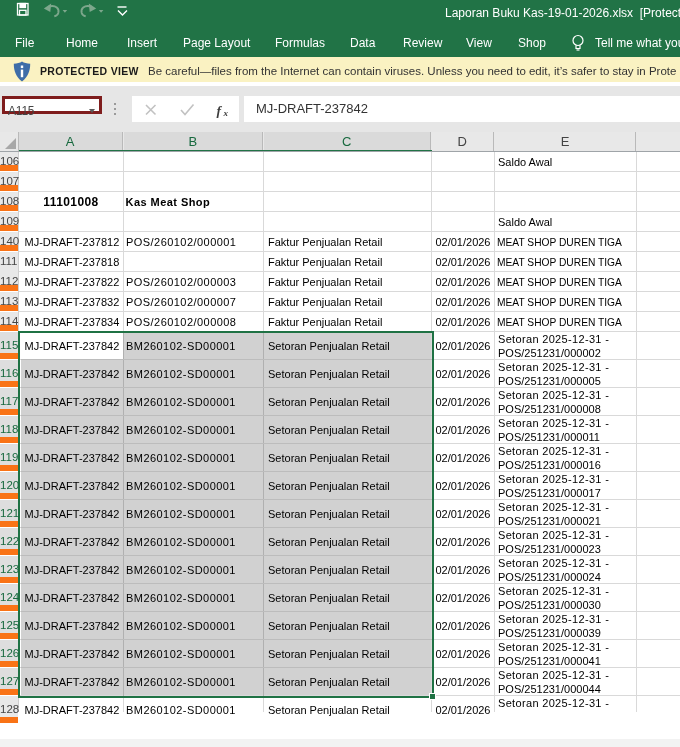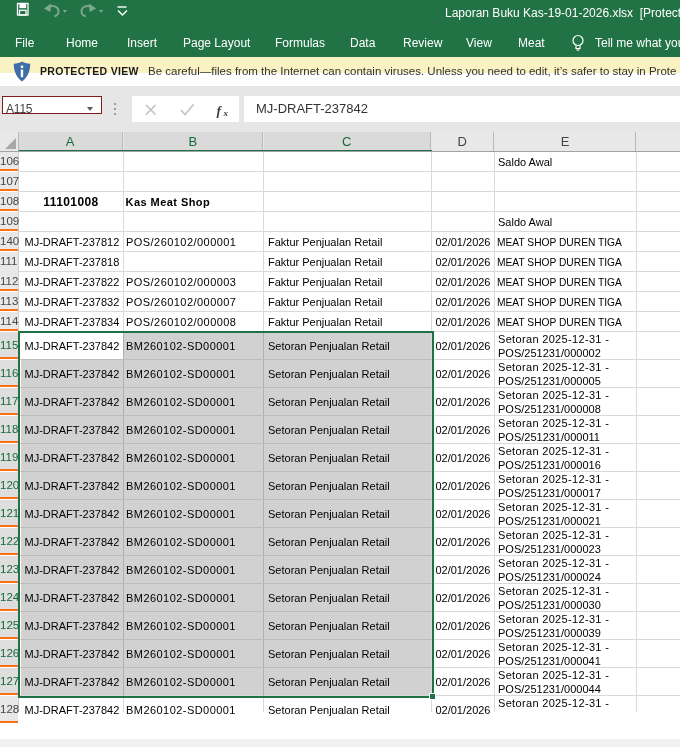--- a/index.html
+++ b/index.html
@@ -1,39 +1,39 @@
 <!DOCTYPE html>
 <html><head><meta charset="utf-8"><title>Laporan Buku Kas</title><style>
 * { margin:0; padding:0; box-sizing:border-box; }
 html,body { width:680px; height:747px; overflow:hidden; font-family:"Liberation Sans",sans-serif; background:#fff; }
 #app { position:relative; width:680px; height:747px; background:#fff; }
 #app > div, #app > span { position:absolute; }
 .titlebar { left:0; top:0; width:680px; height:28px; background:#217346; }
 .title { position:absolute; top:0; left:445px; height:28px; line-height:27px; color:#fff; font-size:12px; white-space:nowrap; }
 .tabsrow { left:0; top:28px; width:680px; height:29px; background:#217346; }
 .rtab { position:absolute; top:1px; height:29px; line-height:29px; color:#fff; font-size:12px; white-space:nowrap; }
-.msgbar { left:0; top:57px; width:680px; height:16px; background:#faf2c2; }
+.msgbar { left:0; top:57px; width:680px; height:25px; background:#faf2c2; }
 .msgbar .pv { position:absolute; left:40px; top:0; height:28.5px; line-height:28.5px; font-size:10.5px; font-weight:bold; color:#1a1a1a; letter-spacing:0.3px; }
 .msgbar .bd { position:absolute; left:148px; top:0; height:28.5px; line-height:28.5px; font-size:11.5px; color:#333; white-space:nowrap; }
 .fstrip { left:0; top:85.5px; width:680px; height:46px; background:#e6e6e6; }
-.namebox { position:absolute; left:1.5px; top:10.5px; width:100px; height:18px; background:#fff; border:1px solid #7f1d1d; }
+.namebox { position:absolute; left:1.5px; top:10.5px; width:100px; height:18px; background:#fff; border:3px solid #7f1d1d; }
 .namebox span { position:absolute; left:3.5px; top:0; line-height:24px; font-size:12px; letter-spacing:-0.2px; color:#444; }
 .nbarrow { position:absolute; left:84px; top:10px; width:0; height:0; border-left:3.8px solid transparent; border-right:3.8px solid transparent; border-top:4.5px solid #5a5a5a; }
 .dots { position:absolute; left:114px; top:17.5px; width:2.2px; height:13px; background:repeating-linear-gradient(#9a9a9a 0 2.2px, transparent 2.2px 4.8px); }
 .fxpanel { position:absolute; left:131.5px; top:10.5px; width:107.5px; height:26px; background:#fff; }
 .ffield { position:absolute; left:244px; top:10.5px; width:436px; height:26px; background:#fff; }
 .ffield span { position:absolute; left:12px; top:0; line-height:25px; font-size:13px; color:#333; }
 .hdrbg { left:0; top:131.5px; width:680px; height:20.5px; background:#e8e8e8; }
 .ch { position:absolute; top:131.5px; height:19.5px; line-height:19.5px; background:#e8e8e8; color:#444; font-size:13px; text-align:center; border-right:1px solid #b9b9b9; }
 .ch.sel { background:#dadada; color:#17693e; }
 .chb { left:0; top:151.0px; width:680px; height:1px; background:#9fa4a8; }
 .chg { left:18.5px; top:149.5px; width:413px; height:2.5px; background:#217346; }
 .corner { left:0; top:131.5px; width:18.5px; height:19.5px; background:#e8e8e8; border-right:1px solid #b9b9b9; }
 .corner:after { content:""; position:absolute; right:2px; bottom:2px; border-left:11px solid transparent; border-bottom:11px solid #a8a8a8; }
-.rh { left:0; width:18px; background:#e8e8e8; border-bottom:2px solid #f97316; color:#454545; font-size:11.5px; text-align:right; padding-right:9px; }
+.rh { left:0; width:18px; background:#e8e8e8; border-bottom:6px solid #f97316; color:#454545; font-size:11.5px; text-align:right; padding-right:9px; }
 .rh.sel { background:#dedede; color:#17693e; }
 .gv { width:1px; background:#d9d9d9; }
 .gh { left:18.5px; width:661.5px; height:1px; background:#d9d9d9; }
 .gvs { top:331.5px; height:364px; width:1px; background:#b0b0b0; }
 .ghs { left:21px; width:410.5px; height:1px; background:#bcbcbc; }
 .selfill { left:21px; top:331.5px; width:410.5px; height:364px; background:#d1d1d1; }
 .activecell { left:21px; top:331.5px; width:101.5px; height:27px; background:#fff; }
 .selborder { left:18px; top:330.5px; width:416px; height:367px; border:2.5px solid #1f7244; }
 .fillhandle { left:429.8px; top:694px; width:5.4px; height:5.4px; background:#1f7244; outline:1.6px solid #fff; }
 .ct { position:absolute; font-size:11px; color:#000; white-space:nowrap; }
@@ -78,21 +78,21 @@
   </div>
   <div class="tabsrow">
     <span class="rtab" style="left:15px">File</span>
     <span class="rtab" style="left:66px">Home</span>
     <span class="rtab" style="left:127px">Insert</span>
     <span class="rtab" style="left:183px">Page Layout</span>
     <span class="rtab" style="left:275px">Formulas</span>
     <span class="rtab" style="left:350px">Data</span>
     <span class="rtab" style="left:403px">Review</span>
     <span class="rtab" style="left:466px">View</span>
-    <span class="rtab" style="left:518px">Meat</span>
+    <span class="rtab" style="left:518px">Shop</span>
     <svg style="position:absolute;left:570px;top:6px" width="16" height="19" viewBox="0 0 16 19">
       <g stroke="#fff" fill="none" stroke-width="1.2">
         <circle cx="8" cy="6.5" r="5"></circle>
         <path d="M6 11.5 l0 3 l4 0 l0 -3"></path>
         <path d="M6.5 16 l3 0"></path>
       </g>
     </svg>
     <span class="rtab" style="left:595px">Tell me what you</span>
   </div>
   <div class="msgbar">

